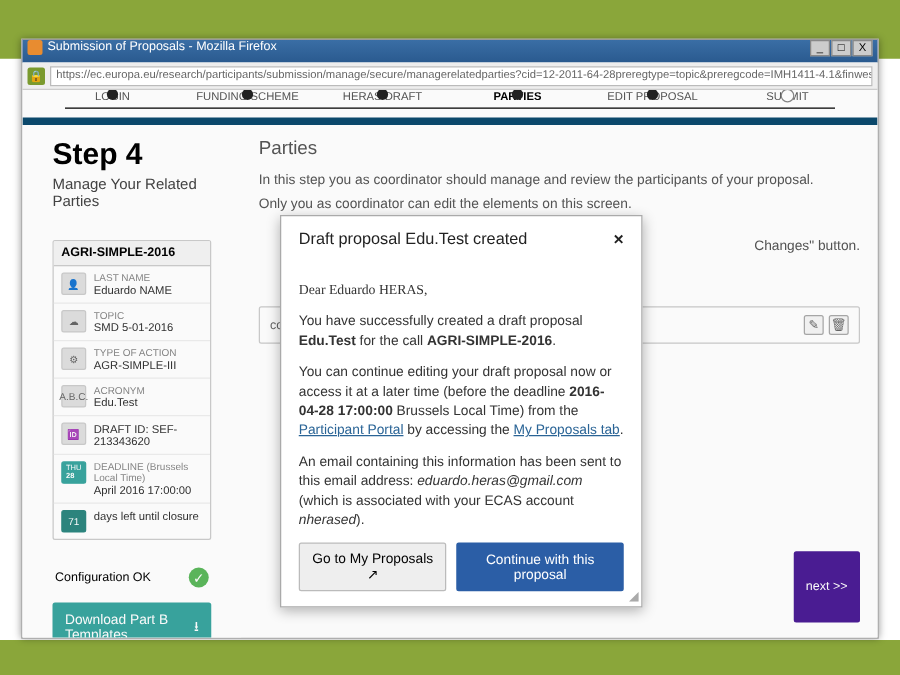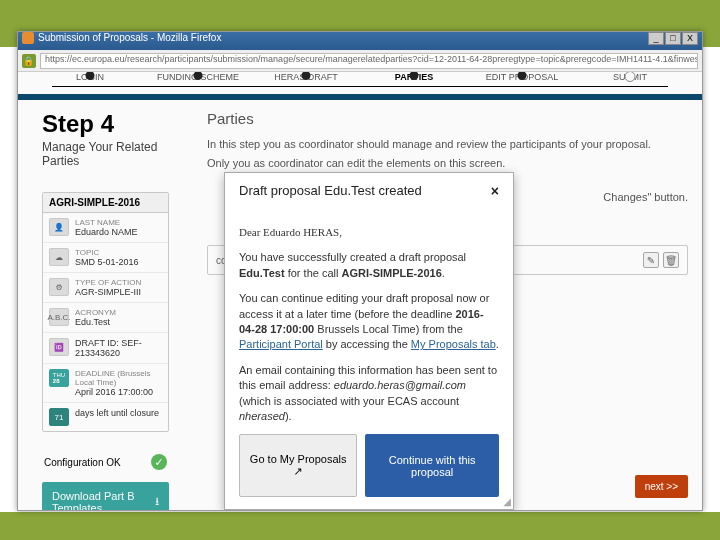--- a/index.html
+++ b/index.html
@@ -37,32 +37,32 @@
   .ir-text .val{color:#333;font-size:9px}
   .config-row{margin-top:18px;font-size:10px;display:flex;align-items:center;gap:24px;padding:4px 2px}
   .ok-icon{width:16px;height:16px;border-radius:50%;background:#5cb85c;color:#fff;font-size:11px;display:inline-flex;align-items:center;justify-content:center;margin-left:auto}
   .dl-btn{margin-top:8px;background:#3aa6a0;color:#fff;padding:8px 10px;border-radius:2px;font-size:11px;display:flex;align-items:center;justify-content:space-between}
   .link-row{margin-top:6px;font-size:10px;color:#3aa6a0;display:flex;align-items:center;gap:6px}
   .rtitle{font-size:15px;color:#555;margin-bottom:10px}
   .rdesc{font-size:11px;color:#555;line-height:1.4;margin-bottom:4px}
   .contact-row{border:1px solid #ccc;border-radius:2px;padding:6px 8px;font-size:10px;color:#666;margin-top:40px;display:flex;align-items:center;gap:8px}
   .cicons{margin-left:auto;display:flex;gap:4px}
   .cic{width:16px;height:16px;border:1px solid #aaa;border-radius:2px;font-size:10px;display:inline-flex;align-items:center;justify-content:center;background:#f5f5f5}
-  .next-btn{position:absolute;right:14px;bottom:12px;background:#c2410c;color:#fff;border:none;padding:6px 10px;font-size:10px;border-radius:2px}
+  .next-btn{position:absolute;right:14px;bottom:12px;background:#4c1d95;color:#fff;border:none;padding:23px 10px;font-size:10px;border-radius:2px}
   
   .overlay{position:absolute;inset:0;background:rgba(0,0,0,.02);z-index:5;pointer-events:none}
   .modal{position:absolute;left:206px;top:100px;width:290px;background:#fff;border:1px solid #aaa;box-shadow:0 3px 10px rgba(0,0,0,.3);z-index:6;padding:10px 14px 12px;font-size:11px}
   .mtitle{font-size:13px;font-weight:normal;color:#222;margin-bottom:26px;display:flex;align-items:flex-start}
   .mclose{margin-left:auto;font-size:14px;font-weight:bold;cursor:pointer}
   .modal p{font-family:Georgia,serif;color:#333;line-height:1.4;margin-bottom:10px}
   .modal p .b{font-weight:bold}
   .modal p .i{font-style:italic}
   .modal p .lk{color:#2a6496;text-decoration:underline}
   .mbtns{display:flex;gap:8px;margin-top:6px}
-  .mbtn1{background:#eee;border:1px solid #bbb;padding:18px 8px;font-size:11px;border-radius:2px;display:inline-flex;align-items:center;gap:4px}
+  .mbtn1{background:#eee;border:1px solid #bbb;padding:6px 8px;font-size:11px;border-radius:2px;display:inline-flex;align-items:center;gap:4px}
   .mbtn2{background:#2b5ea6;color:#fff;border:none;padding:5px 6px;font-size:11px;border-radius:2px}
   .resize{position:absolute;right:2px;bottom:2px;font-size:10px;color:#aaa}
 </style>
 </head>
 <body>
 
 <div class="green-stripe"></div>
 <div class="green-stripe2"></div>
 
 <div class="browser">

